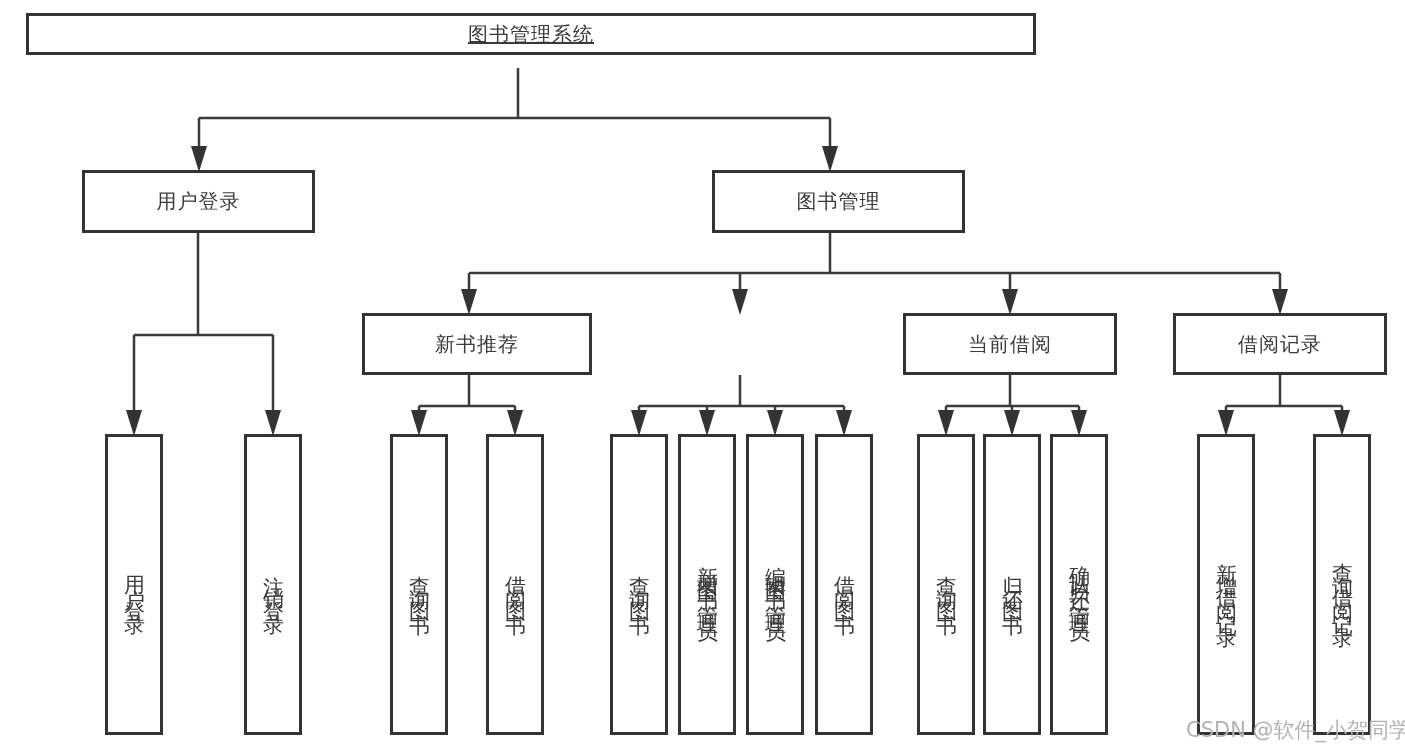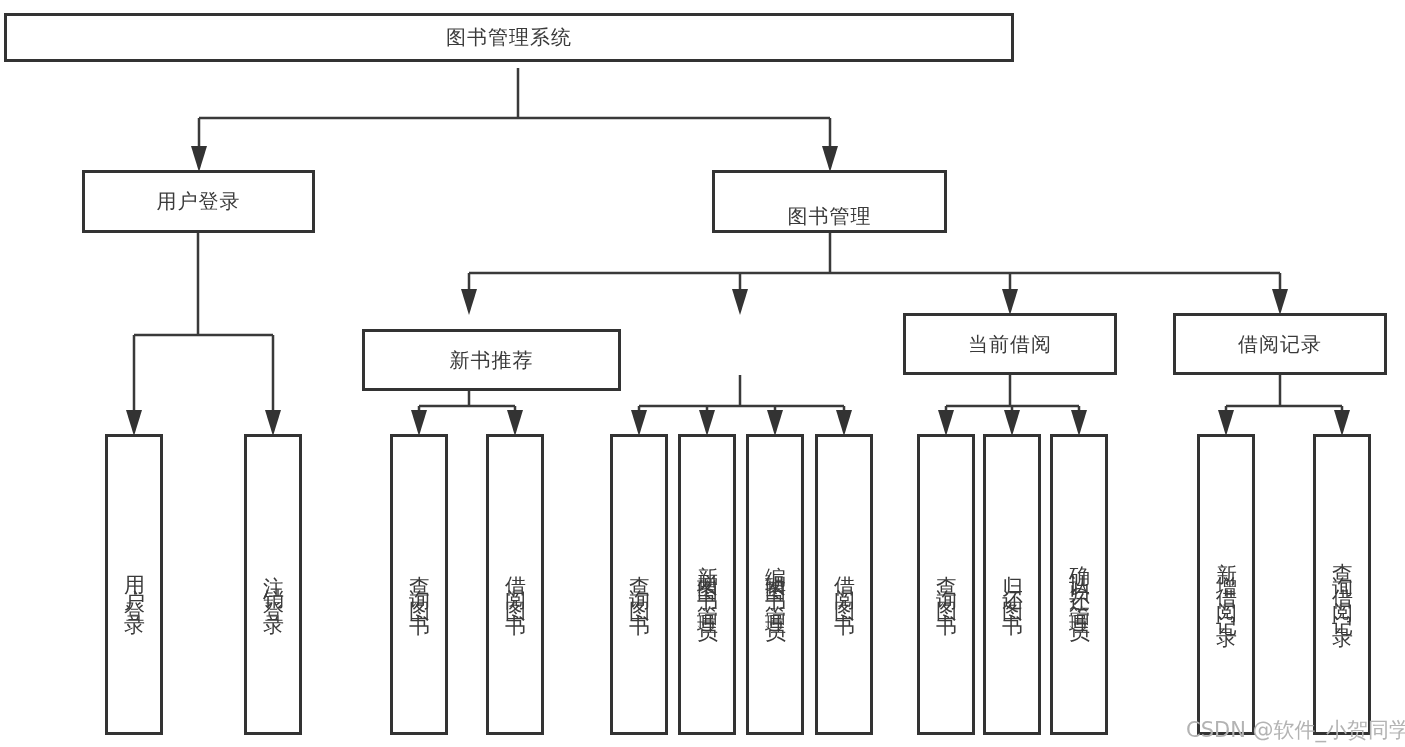--- a/index.html
+++ b/index.html
@@ -104,32 +104,32 @@
     <path class="cline" d="M1010 375 V406 M946 406 H1079 M946 406 V414 M1012 406 V414 M1079 406 V414"></path>
     <polygon class="arrow" points="938,410 954,410 946,436"></polygon>
     <polygon class="arrow" points="1004,410 1020,410 1012,436"></polygon>
     <polygon class="arrow" points="1071,410 1087,410 1079,436"></polygon>
 
     <path class="cline" d="M1280 375 V406 M1226 406 H1342 M1226 406 V414 M1342 406 V414"></path>
     <polygon class="arrow" points="1218,410 1234,410 1226,436"></polygon>
     <polygon class="arrow" points="1334,410 1350,410 1342,436"></polygon>
   </svg>
 
-  <div class="box h-box" style="left:4px; top:13px; width:1010px; height:49px;">
+  <div class="box h-box" style="left:26px; top:13px; width:1010px; height:42px;text-decoration:underline;">
     <span>图书管理系统</span>
   </div>
 
   <div class="box h-box" style="left:82px; top:170px; width:233px; height:63px;">
     <span>用户登录</span>
   </div>
-  <div class="box h-box" style="left:712px; top:170px; width:235px; height:63px;align-items:flex-end;">
+  <div class="box h-box" style="left:712px; top:170px; width:253px; height:63px;">
     <span>图书管理</span>
   </div>
 
-  <div class="box h-box" style="left:362px; top:329px; width:259px; height:62px;">
+  <div class="box h-box" style="left:362px; top:313px; width:230px; height:62px;">
     <span>新书推荐</span>
   </div>
   <div class="box h-box" style="left:1173px; top:313px; width:214px; height:62px;">
     <span>借阅记录</span>
   </div>
   <div class="box h-box" style="left:903px; top:313px; width:214px; height:62px;">
     <span>当前借阅</span>
   </div>
 
   <div class="box leaf" style="left:105px;">

